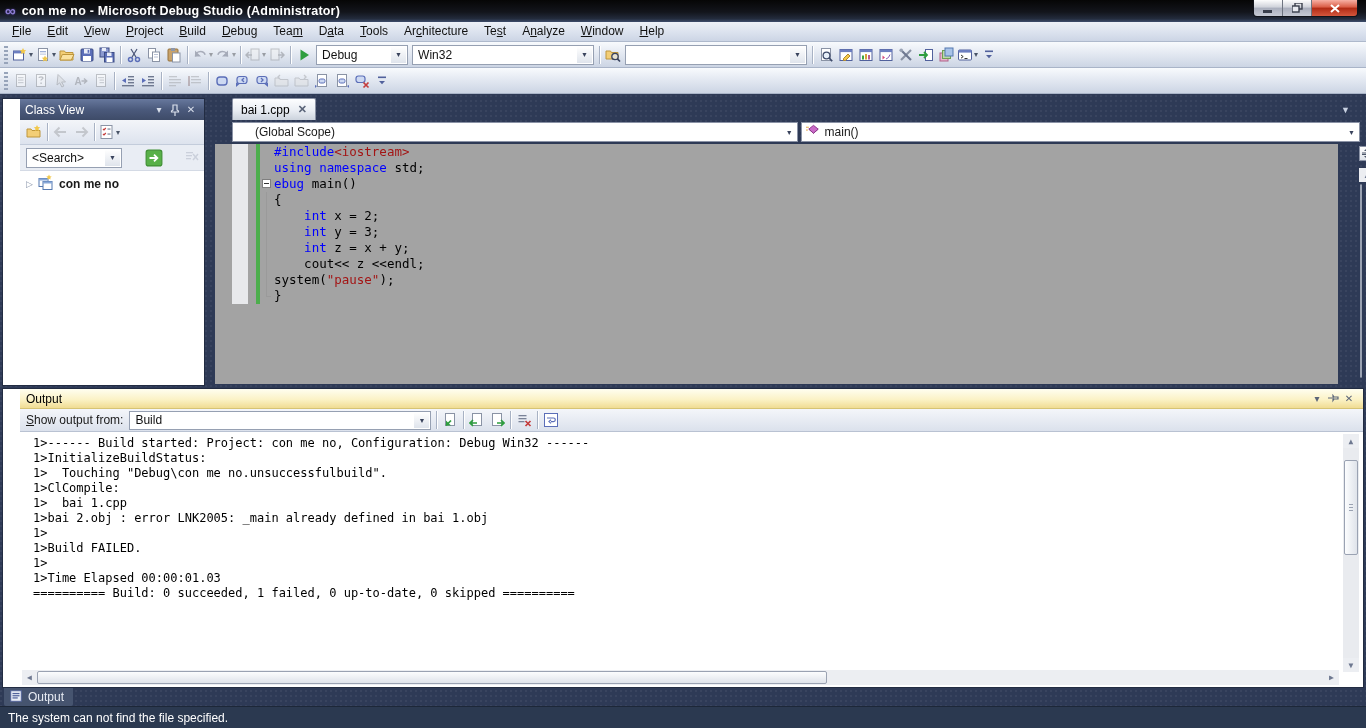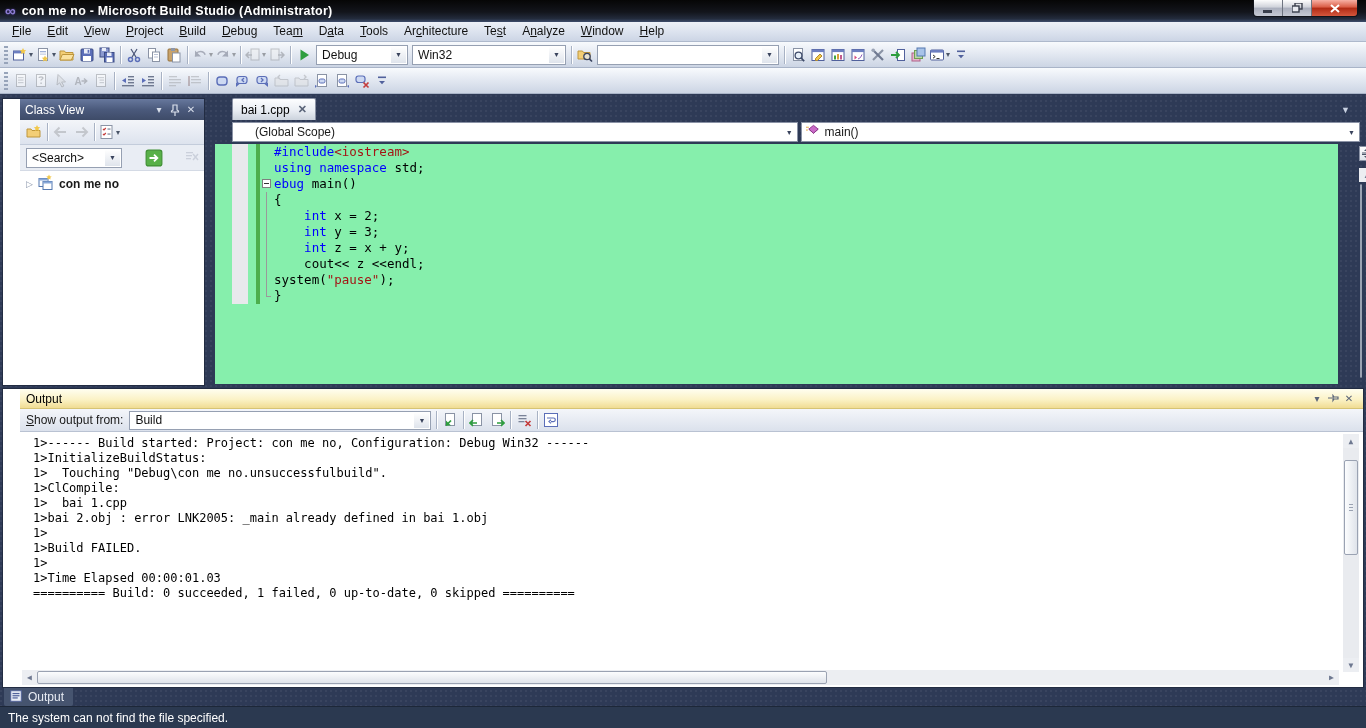--- a/index.html
+++ b/index.html
@@ -81,21 +81,21 @@
   #doc-tab .x { color:#5a6478; font-size:11px; font-weight:bold; }
   #tabstrip-caret { position:absolute; right:10px; bottom:5px; color:#c9d2e2; font-size:9px; }
 
   #navbar { left:215px; top:120px; width:1145px; height:24px; display:flex; align-items:center; gap:3px; }
   .navcombo { height:20px; background:#fff; border:1px solid #8b93a6; position:relative;
     display:flex; align-items:center; font-size:12px; }
   #scope-combo { width:572px; padding-left:22px; }
   #member-combo { width:566px; padding-left:4px; gap:4px; }
   .navcombo .combo-caret { position:absolute; right:4px; font-size:7px; color:#39435c; }
 
-  #editor { left:215px; top:144px; width:1123px; height:240px; background:#86efac;
+  #editor { left:215px; top:144px; width:1123px; height:240px; background:#a3a3a3;
     font-family:"DejaVu Sans Mono", monospace; font-size:12.5px; }
   .code-row { display:flex; height:16px; line-height:16px; white-space:pre; }
   .code-ind { width:16px; background:#e8e9ec; flex:none; }
   .code-gap { width:8px; flex:none; }
   .code-chg { width:4px; flex:none; }
   .code-chg.on { background:#4dae4d; }
   .code-fold { width:14px; flex:none; position:relative; }
   .fold-box { position:absolute; left:2px; top:3px; width:9px; height:9px; background:#fff;
     border:1px solid #7f7f7f; }
   .fold-box::after { content:""; position:absolute; left:1px; right:1px; top:3px; height:1px; background:#333; }
@@ -142,21 +142,21 @@
   #output-tab { display:flex; align-items:center; gap:5px; height:18px; padding:0 9px 0 5px;
     background:#46546f; color:#e8ecf4; border-radius:0 0 2px 2px; }
   #statusbar { left:0; top:706px; width:1366px; height:22px; background:#2b3950;
     border-top:1px solid #1d2738; color:#fff; display:flex; align-items:center; padding-left:8px; }
 </style>
 </head>
 <body>
 
 <div class="abs" id="titlebar">
   <span id="vs-logo">∞</span>
-  <span id="window-title">con me no - Microsoft Build Studio (Administrator)</span>
+  <span id="window-title">con me no - Microsoft Debug Studio (Administrator)</span>
   <div id="winbtns">
     <div class="winbtn">
         <svg width="10" height="9">
           <rect x="0" y="6" width="9" height="3" fill="#3a3f4c"></rect>
         </svg>
       </div>
     <div class="winbtn">
         <svg width="11" height="10">
           <rect x="3" y="0" width="7" height="6" fill="none" stroke="#3a3f4c" stroke-width="1.4"></rect>
           <rect x="0" y="3" width="7" height="6" fill="#e8eaf0" stroke="#3a3f4c" stroke-width="1.4"></rect>
@@ -286,21 +286,21 @@
       <span class="tbtn">
         <svg width="16" height="16" viewBox="0 0 16 16">
           <path d="M4.5 2.5l8.5 5.5-8.5 5.5z" fill="#2e9e3e"></path>
         </svg>
       </span>
     </div>
   <div class="combo" style="width:92px">
     <span>Debug</span>
     <span class="combo-caret">▼</span>
   </div>
-  <div class="combo" style="width:154px">
+  <div class="combo" style="width:182px">
     <span>Win32</span>
     <span class="combo-caret">▼</span>
   </div>
   <div class="tsep"></div>
   <div class="iconrow">
       <span class="tbtn">
         <svg width="16" height="16" viewBox="0 0 16 16">
           <path d="M1 4h4.5l1 1.5H13V12H1z" fill="#f3ce76" stroke="#be963c"></path>
           <circle cx="10" cy="9.5" r="3.2" fill="#dfe9f6" fill-opacity=".7" stroke="#39435f" stroke-width="1.3"></circle>
           <path d="M12.4 11.9L15 14.5" stroke="#39435f" stroke-width="1.7"></path>

